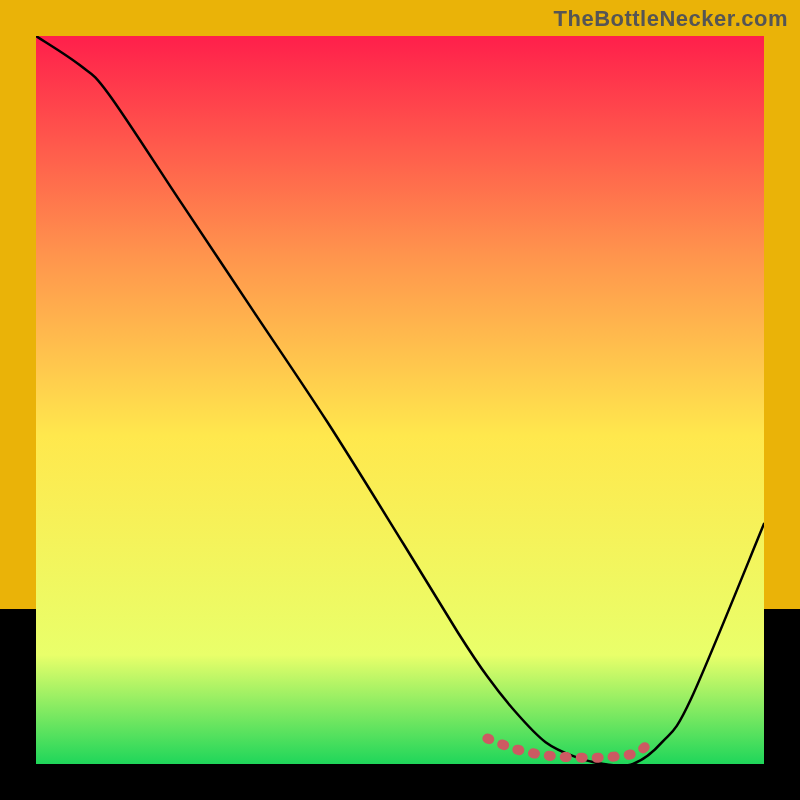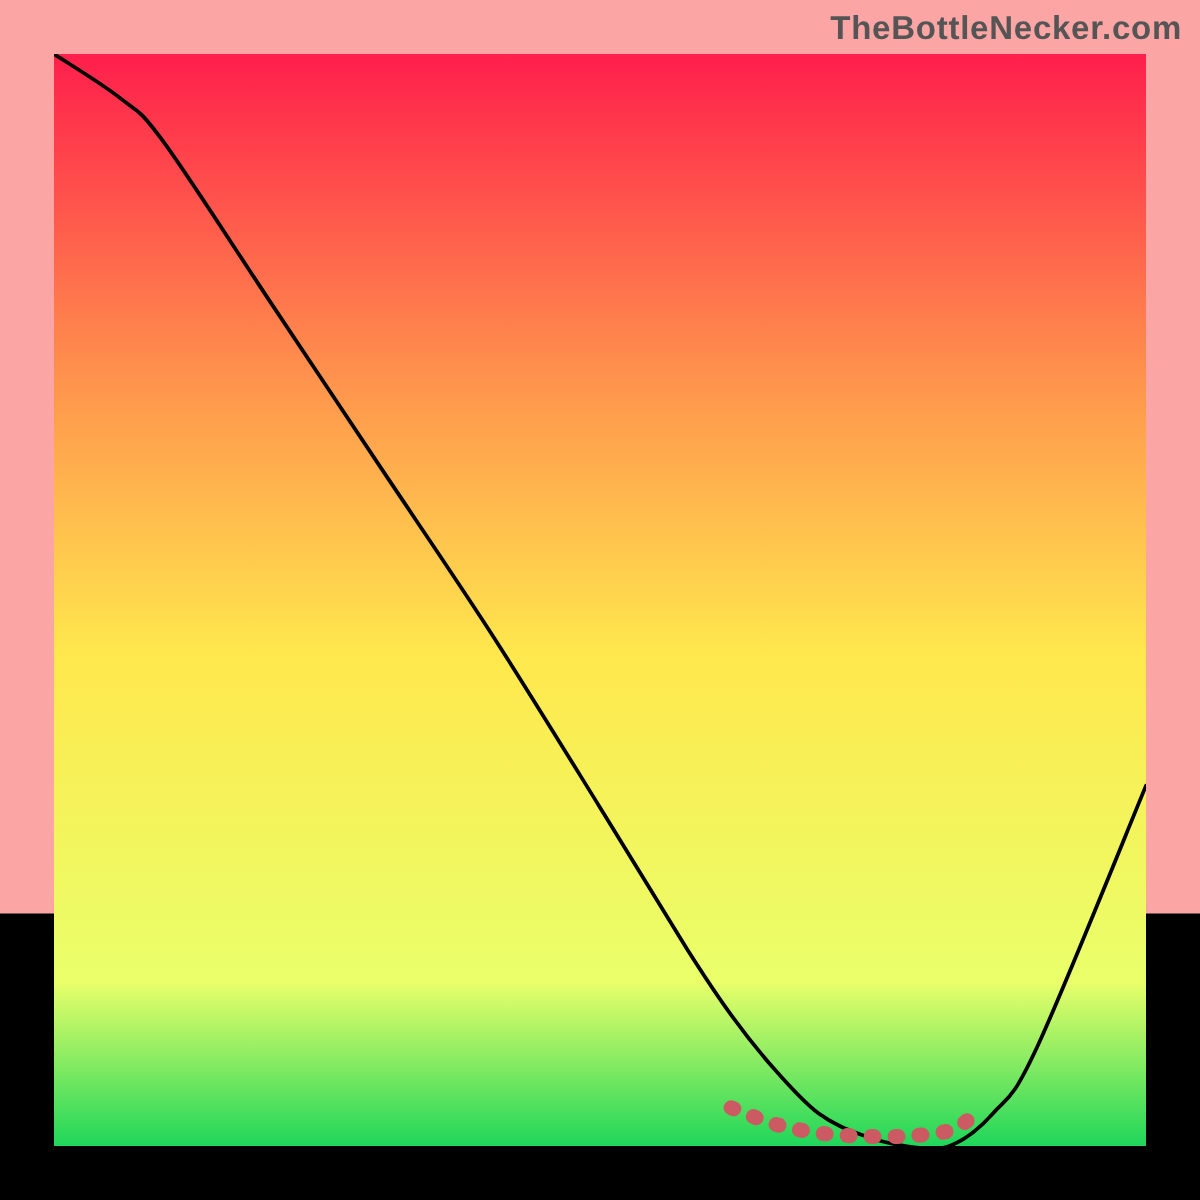--- a/index.html
+++ b/index.html
@@ -8,21 +8,21 @@
     width: 800px;
     height: 800px;
     background: #000;
     font-family: Arial, Helvetica, sans-serif;
     overflow: hidden;
   }
   .frame {
     position: relative;
     width: 800px;
     height: 609px;
-    background: #fca5a5;
+    background: #eab308;
   }
   .watermark {
     position: absolute;
     top: 6px;
     right: 12px;
     color: #555;
     font-weight: bold;
     font-size: 22px;
     letter-spacing: 0.5px;
     user-select: none;

